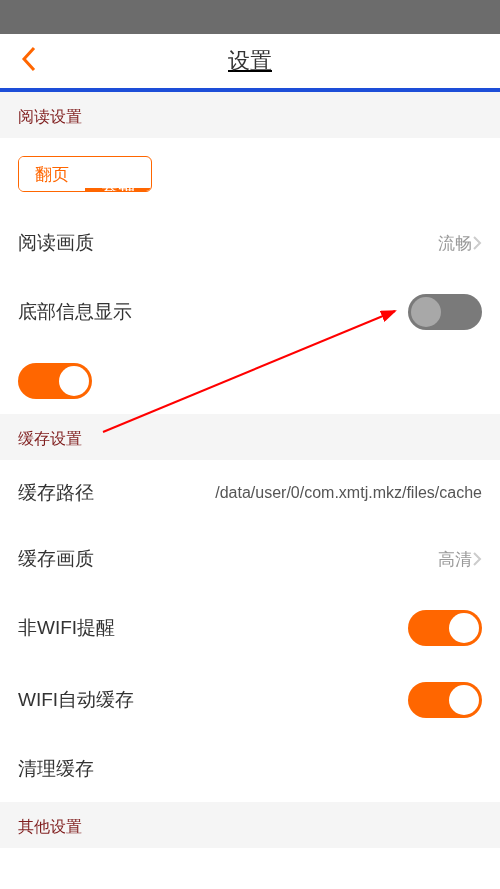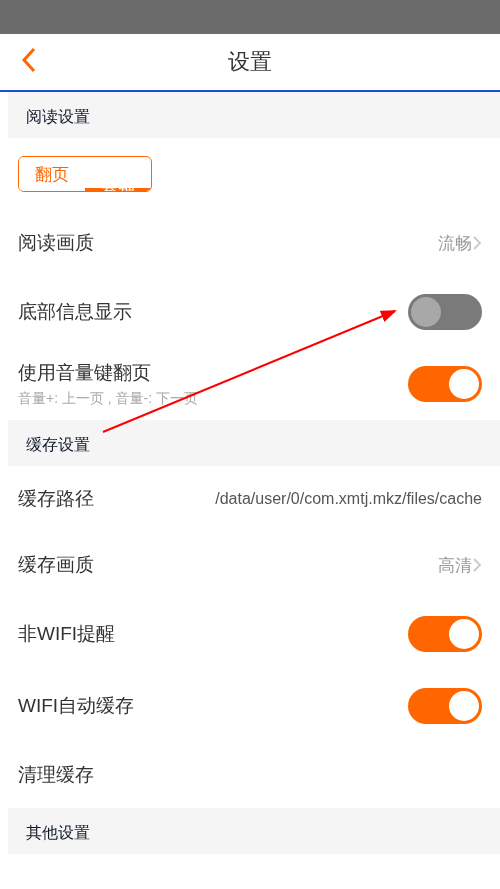--- a/index.html
+++ b/index.html
@@ -18,21 +18,22 @@
     .status-bar {
       height: 34px;
       background: #6c6c6c;
     }
     .header {
       height: 58px;
       display: flex;
       align-items: center;
       justify-content: center;
       position: relative;
-      border-bottom: 2px solid #1d4ed8;
+      border-bottom: 4px solid #1d4ed8;
+      text-decoration: underline;
     }
     .back-button {
       position: absolute;
       left: 14px;
       top: 50%;
       transform: translateY(-50%);
       width: 30px;
       height: 30px;
       display: flex;
       align-items: center;
@@ -44,23 +45,22 @@
       height: 26px;
     }
     .header-title {
       font-size: 22px;
       color: #333;
       font-weight: 400;
     }
     .section-header {
       padding: 15px 18px 10px;
       background: #f5f5f5;
-      color: #0f172a;
+      color: #7f1d1d;
       font-size: 16px;
-      margin-left: 8px;
     }
     .row {
       padding: 18px;
       display: flex;
       align-items: center;
       justify-content: space-between;
       background: #fff;
       min-height: 66px;
     }
     .row-left {
@@ -195,24 +195,20 @@
 </div>
 
 <div class="row">
   <div class="row-label">底部信息显示</div>
   <div class="toggle off">
     <div class="toggle-knob"></div>
   </div>
 </div>
 
 <div class="row" style="padding-top:12px; padding-bottom:12px;">
-  <div class="row-left">
-    <div class="row-label">使用音量键翻页</div>
-    <div class="row-sublabel">音量+: 上一页 , 音量-: 下一页</div>
-  </div>
   <div class="toggle on">
     <div class="toggle-knob"></div>
   </div>
 </div>
 
 <div class="section-header">缓存设置</div>
 
 <div class="row">
   <div class="row-label">缓存路径</div>
   <span class="row-value-dark">/data/user/0/com.xmtj.mkz/files/cache</span>

